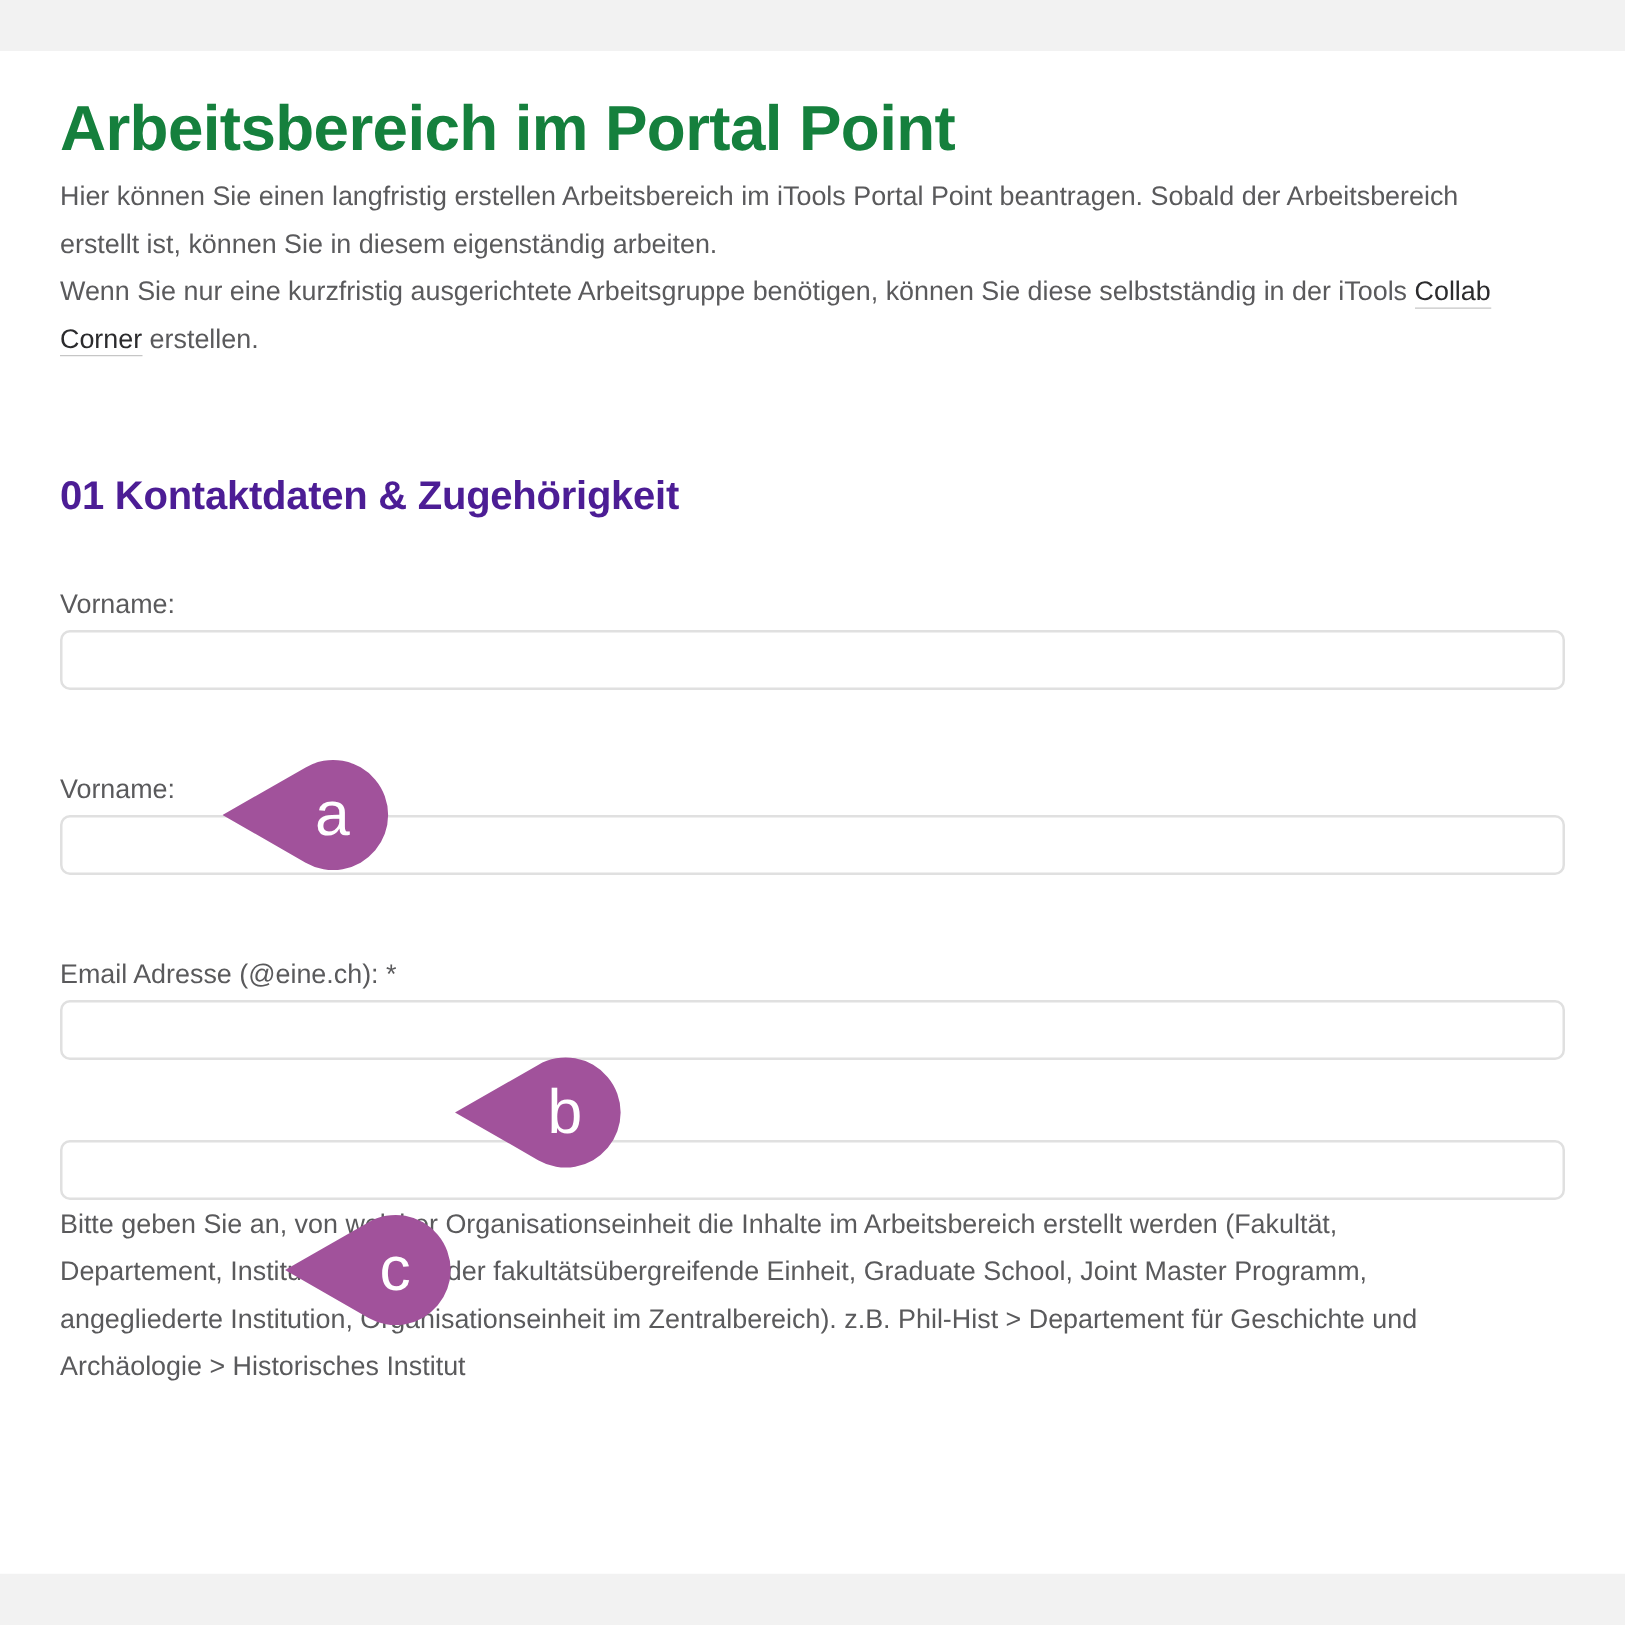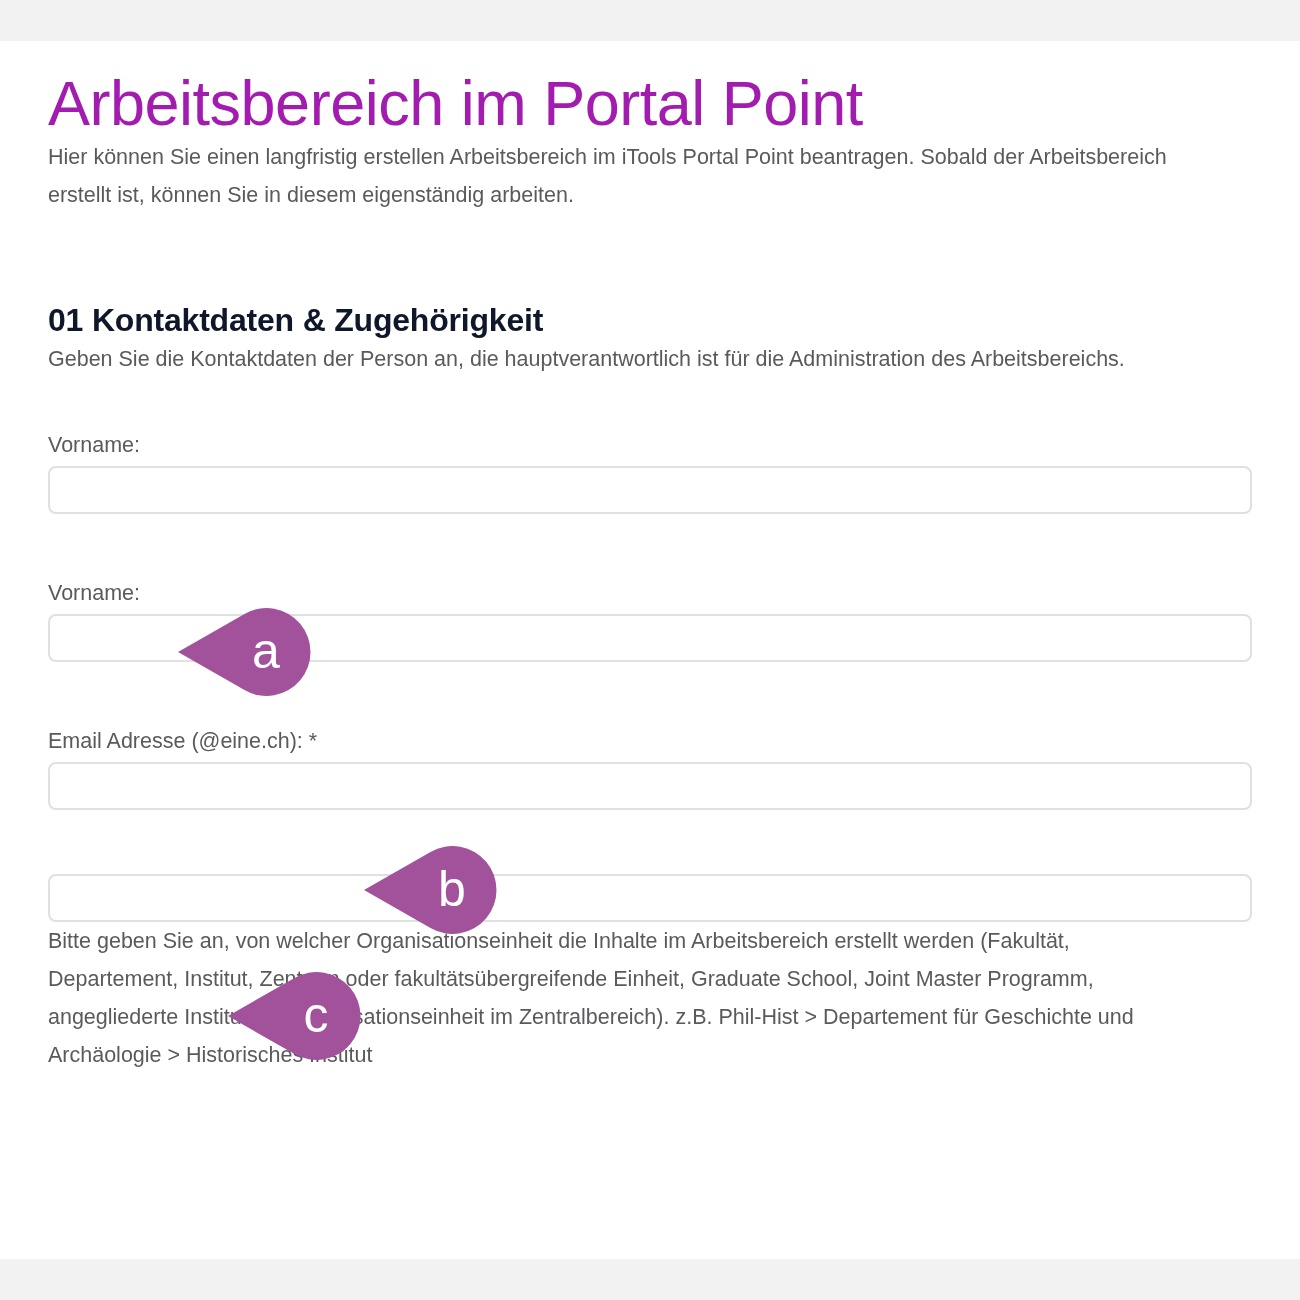--- a/index.html
+++ b/index.html
@@ -20,25 +20,25 @@
   .main {
     position: absolute;
     top: 41px; left: 0; right: 0; height: 1218px;
     background: #ffffff;
     padding: 0 48px;
     box-sizing: border-box;
   }
 
   h1.page-title {
     margin: 27px 0 0 0;
-    font-size: 63px;
+    font-size: 51px;
     line-height: 70px;
-    font-weight: 400;
+    font-weight: 700;
     letter-spacing: -0.5px;
-    color: #a21caf;
+    color: #15803d;
   }
 
   p.body-text {
     font-size: 21.5px;
     line-height: 38px;
     color: #5a5a5c;
     margin: 0;
     max-width: 1150px;
   }
   .intro-1 { margin-top: 43px; }
@@ -51,21 +51,21 @@
     border-bottom: 1px solid #c6c6c6;
     padding-bottom: 1px;
     cursor: pointer;
   }
 
   h2.section-heading {
     margin: 86px 0 0 0;
     font-size: 32px;
     line-height: 40px;
     font-weight: bold;
-    color: #0f172a;
+    color: #4c1d95;
     letter-spacing: -0.2px;
   }
 
   .form-area { margin-top: 0; }
   .field { margin-top: 64px; }
   .field-first { margin-top: 52px; }
   .field-label {
     display: block;
     font-size: 21.5px;
     line-height: 30px;
@@ -115,24 +115,24 @@
 <body>
 
 <div class="strip strip-top"></div>
 
 <div class="main">
 
   <h1 class="page-title">Arbeitsbereich im Portal Point</h1>
 
   <p class="body-text intro-1">Hier können Sie einen langfristig erstellen Arbeitsbereich im iTools Portal Point beantragen. Sobald der Arbeitsbereich erstellt ist, können Sie in diesem eigenständig arbeiten.</p>
 
+  <p class="body-text intro-2"><span>Wenn Sie nur eine kurzfristig ausgerichtete Arbeitsgruppe benötigen, können Sie diese selbstständig in der iTools </span><a class="text-link">Collab Corner</a><span> erstellen.</span></p>
 
   <h2 class="section-heading">01 Kontaktdaten &amp; Zugehörigkeit</h2>
 
-  <p class="body-text section-desc">Geben Sie die Kontaktdaten der Person an, die hauptverantwortlich ist für die Administration des Arbeitsbereichs.</p>
 
   <div class="form-area">
 
     <div class="field field-first">
       <label class="field-label">Vorname:</label>
       <input class="text-input" type="text" style="">
     </div>
 
     <div class="field">
       <label class="field-label">Vorname:</label>

